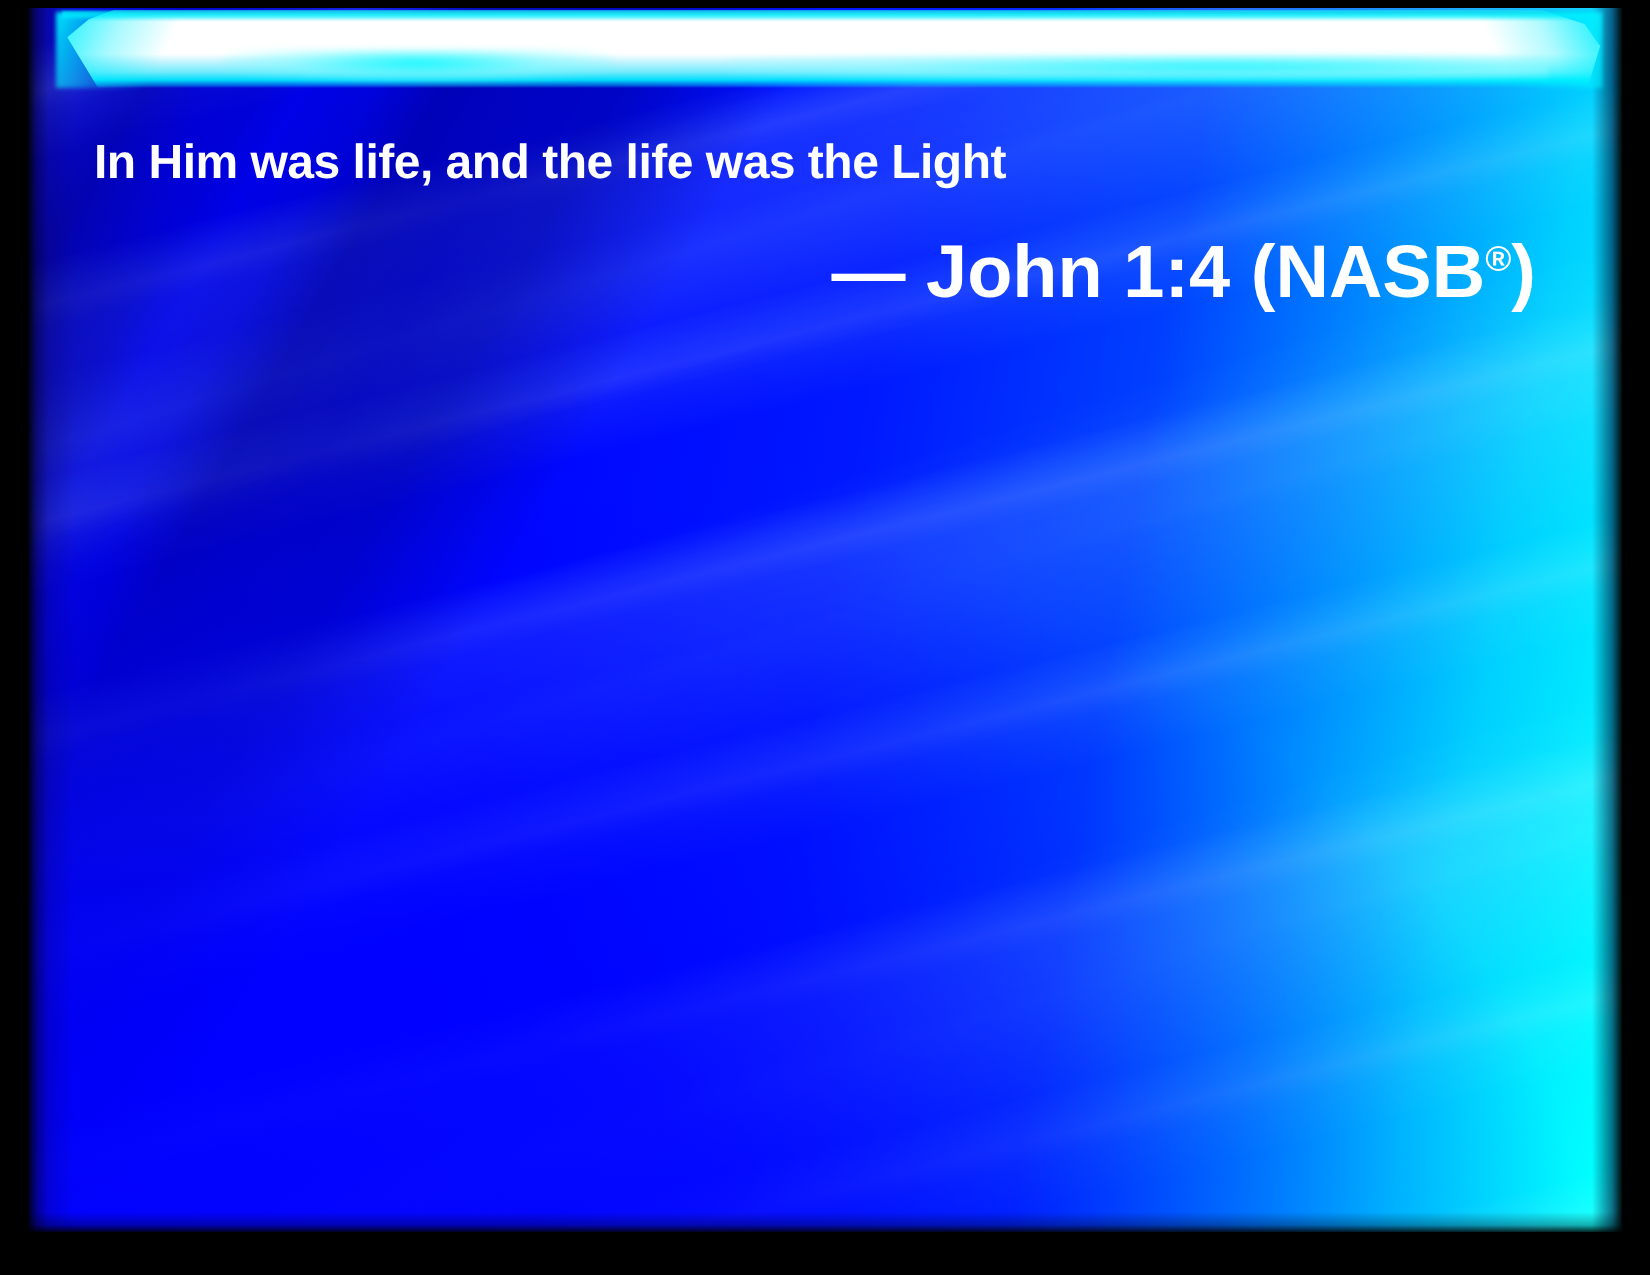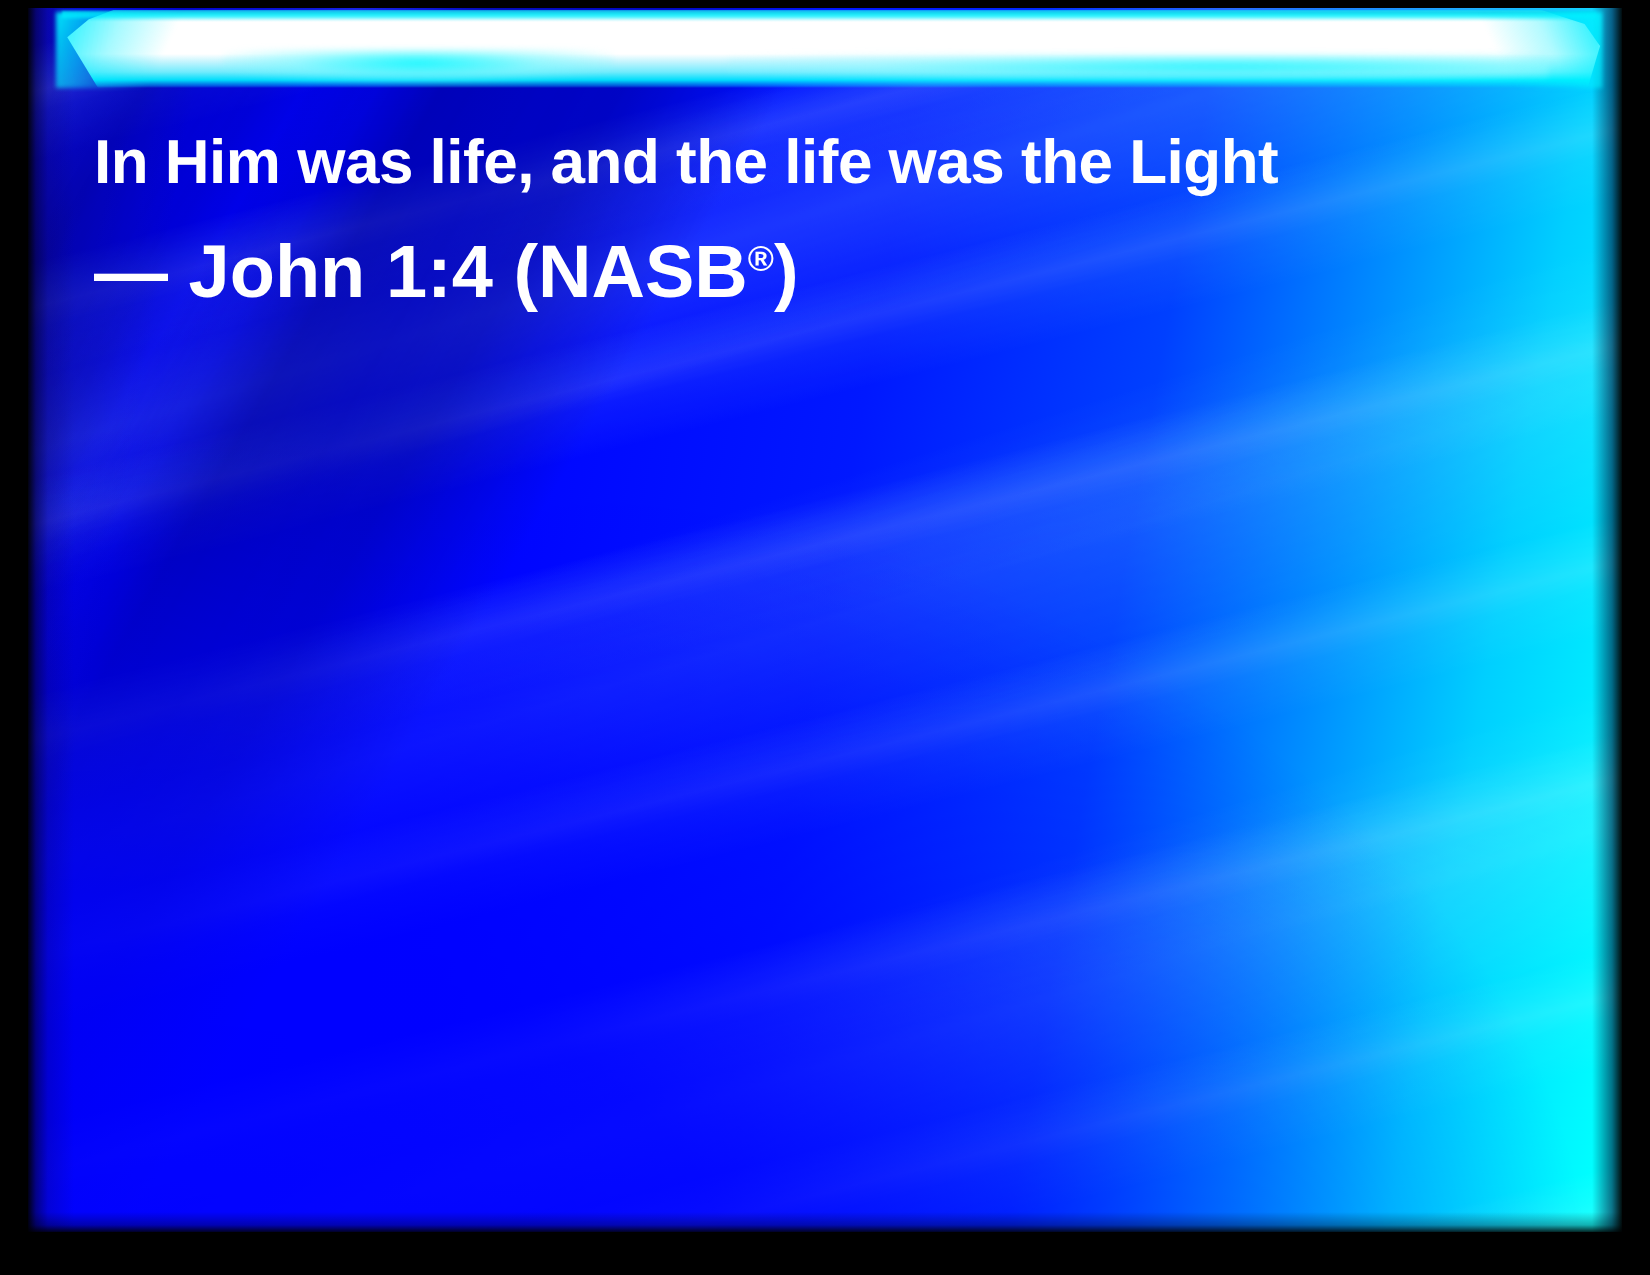--- a/index.html
+++ b/index.html
@@ -256,29 +256,29 @@
   #verse-block {
     position: absolute;
     left: 66px;
     top: 112px;
     width: 1460px;
   }
   .verse-line {
     color: #ffffff;
     font-family: "Liberation Sans Narrow", "Liberation Sans", sans-serif;
     font-weight: bold;
-    font-size: 62px;
+    font-size: 48px;
     line-height: 86px;
     letter-spacing: -0.5px;
     white-space: nowrap;
     text-rendering: geometricPrecision;
   }
   #attribution {
     margin-top: 10px;
-    text-align: left;
+    text-align: right;
     padding-right: 18px;
     color: #ffffff;
     font-family: "Liberation Sans Narrow", "Liberation Sans", sans-serif;
     font-weight: bold;
     font-size: 74px;
     line-height: 86px;
     white-space: nowrap;
   }
   #attribution .reg {
     font-size: 0.48em;

